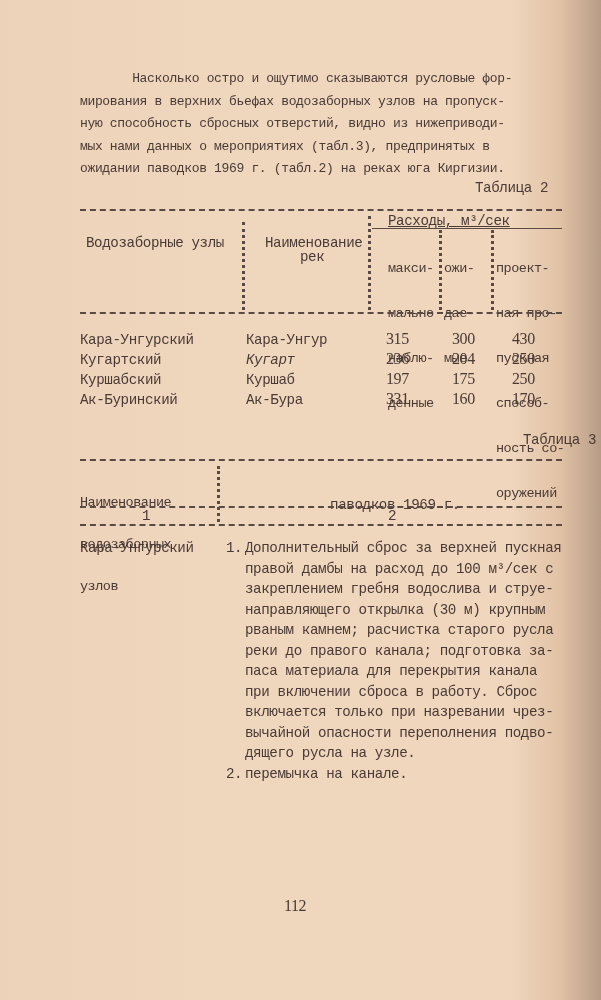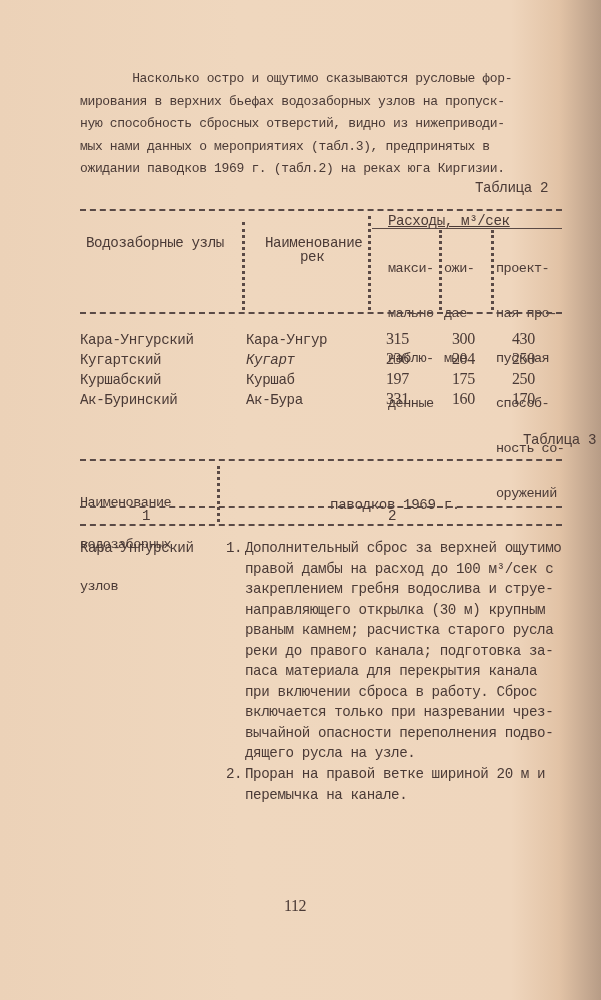--- a/index.html
+++ b/index.html
@@ -113,34 +113,33 @@
   <div class="dash" style="left:80px; top:506px; width:482px;"></div>
   <div class="t" style="left:142px; top:506px;">1</div>
   <div class="t" style="left:388px; top:506px;">2</div>
   <div class="dash" style="left:80px; top:524px; width:482px;"></div>
 
   <div>
     <div class="t rowtxt" style="left:80px; top:538px;">Кара-Унгурский</div>
 
     <div class="t rowtxt" style="left:226px; top:538px;">1.</div>
     <div style="position:absolute; left:245px; top:538px;">
-      <div class="t rowtxt" style="position:relative; line-height:20.5px;">Дополнительный сброс за верхней ощутимо</div>
+      <div class="t rowtxt" style="position:relative; line-height:20.5px;">Дополнительный сброс за верхней пускная</div>
       <div class="t rowtxt" style="position:relative; line-height:20.5px;">правой дамбы на расход до 100 м³/сек с</div>
       <div class="t rowtxt" style="position:relative; line-height:20.5px;">закреплением гребня водослива и струе-</div>
       <div class="t rowtxt" style="position:relative; line-height:20.5px;">направляющего открылка (30 м) крупным</div>
       <div class="t rowtxt" style="position:relative; line-height:20.5px;">рваным камнем; расчистка старого русла</div>
       <div class="t rowtxt" style="position:relative; line-height:20.5px;">реки до правого канала; подготовка за-</div>
       <div class="t rowtxt" style="position:relative; line-height:20.5px;">паса материала для перекрытия канала</div>
       <div class="t rowtxt" style="position:relative; line-height:20.5px;">при включении сброса в работу. Сброс</div>
       <div class="t rowtxt" style="position:relative; line-height:20.5px;">включается только при назревании чрез-</div>
       <div class="t rowtxt" style="position:relative; line-height:20.5px;">вычайной опасности переполнения подво-</div>
       <div class="t rowtxt" style="position:relative; line-height:20.5px;">дящего русла на узле.</div>
     </div>
 
     <div class="t rowtxt" style="left:226px; top:764px;">2.</div>
     <div style="position:absolute; left:245px; top:764px;">
-      <div class="t rowtxt" style="position:relative; line-height:20.5px;">Проран на правой ветке шириной 20 м и</div>
       <div class="t rowtxt" style="position:relative; line-height:20.5px;">перемычка на канале.</div>
     </div>
   </div>
 
   <div class="t" style="left:284px; top:896px; font-family:'Liberation Serif', serif; font-size:16px;">112</div>
 </div>
 
 </body></html>

